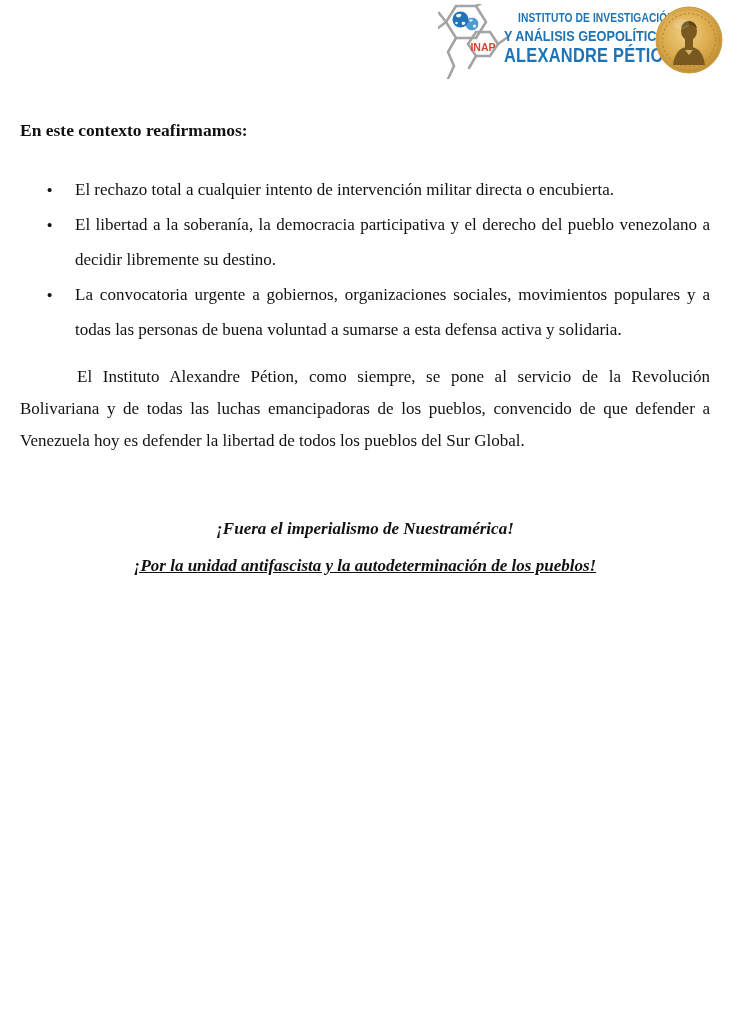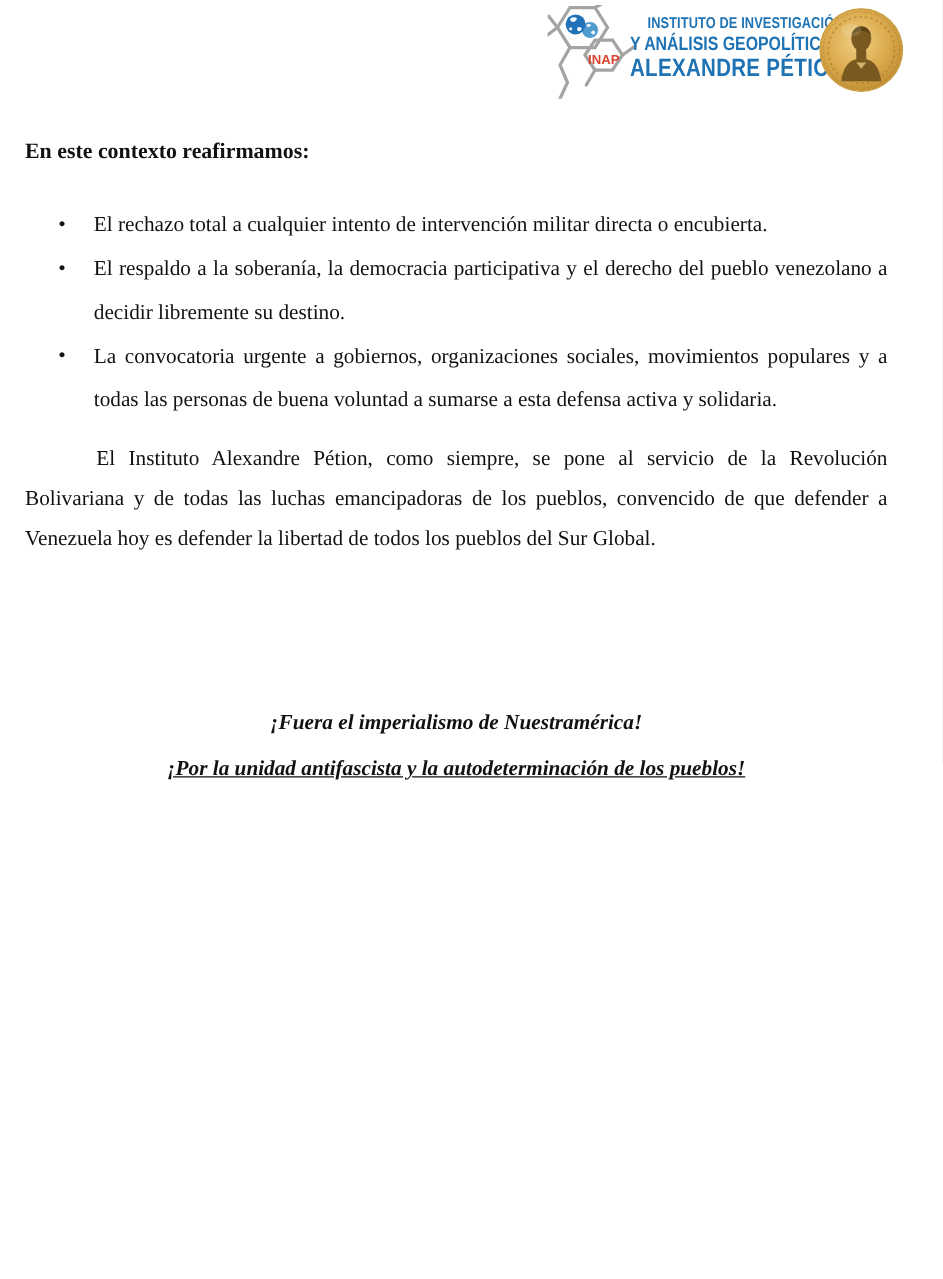--- a/index.html
+++ b/index.html
@@ -45,21 +45,21 @@
   .medallion {
     position: absolute;
     left: 217px; top: 2px;
     width: 68px; height: 68px;
   }
 
   
   .doc-body {
     position: absolute;
     left: 20px;
-    top: 107px;
+    top: 117px;
     width: 690px;
     font-size: 17px;
   }
   .intro-heading {
     font-weight: bold;
     font-size: 17.5px;
     line-height: 27px;
   }
   .bullet-list {
     list-style: none;
@@ -79,21 +79,21 @@
     font-size: 15px;
   }
   .closing-paragraph {
     margin-top: 14px;
     text-align: justify;
     text-indent: 57px;
     line-height: 32px;
   }
   .slogans { text-align: center; font-weight: bold; font-style: italic; }
   .slogan { line-height: 27px; }
-  .slogan-1 { margin-top: 117px; }
+  .slogan-1 { margin-top: 58px; }
   .slogan-2 { margin-top: 22px; }
   .slogan-3 { margin-top: 10px; text-decoration: underline; }
 </style>
 </head>
 <body>
 
 <div class="page">
 
   <div class="header-logo">
 
@@ -159,21 +159,21 @@
 
     <div class="intro-heading">En este contexto reafirmamos:</div>
 
     <ul class="bullet-list">
       <li class="bullet-item">
         <span class="bullet-dot">•</span>
         <span>El rechazo total a cualquier intento de intervención militar directa o encubierta.</span>
       </li>
       <li class="bullet-item">
         <span class="bullet-dot">•</span>
-        <span>El respaldo a la soberanía, la democracia participativa y el derecho del pueblo venezolano a decidir libremente su destino.</span>
+        <span>El libertad a la soberanía, la democracia participativa y el derecho del pueblo venezolano a decidir libremente su destino.</span>
       </li>
       <li class="bullet-item">
         <span class="bullet-dot">•</span>
         <span>La convocatoria urgente a gobiernos, organizaciones sociales, movimientos populares y a todas las personas de buena voluntad a sumarse a esta defensa activa y solidaria.</span>
       </li>
     </ul>
 
     <p class="closing-paragraph">El Instituto Alexandre Pétion, como siempre, se pone al servicio de la Revolución Bolivariana y de todas las luchas emancipadoras de los pueblos, convencido de que defender a Venezuela hoy es defender la libertad de todos los pueblos del Sur Global.</p>
 
     <div class="slogans">

